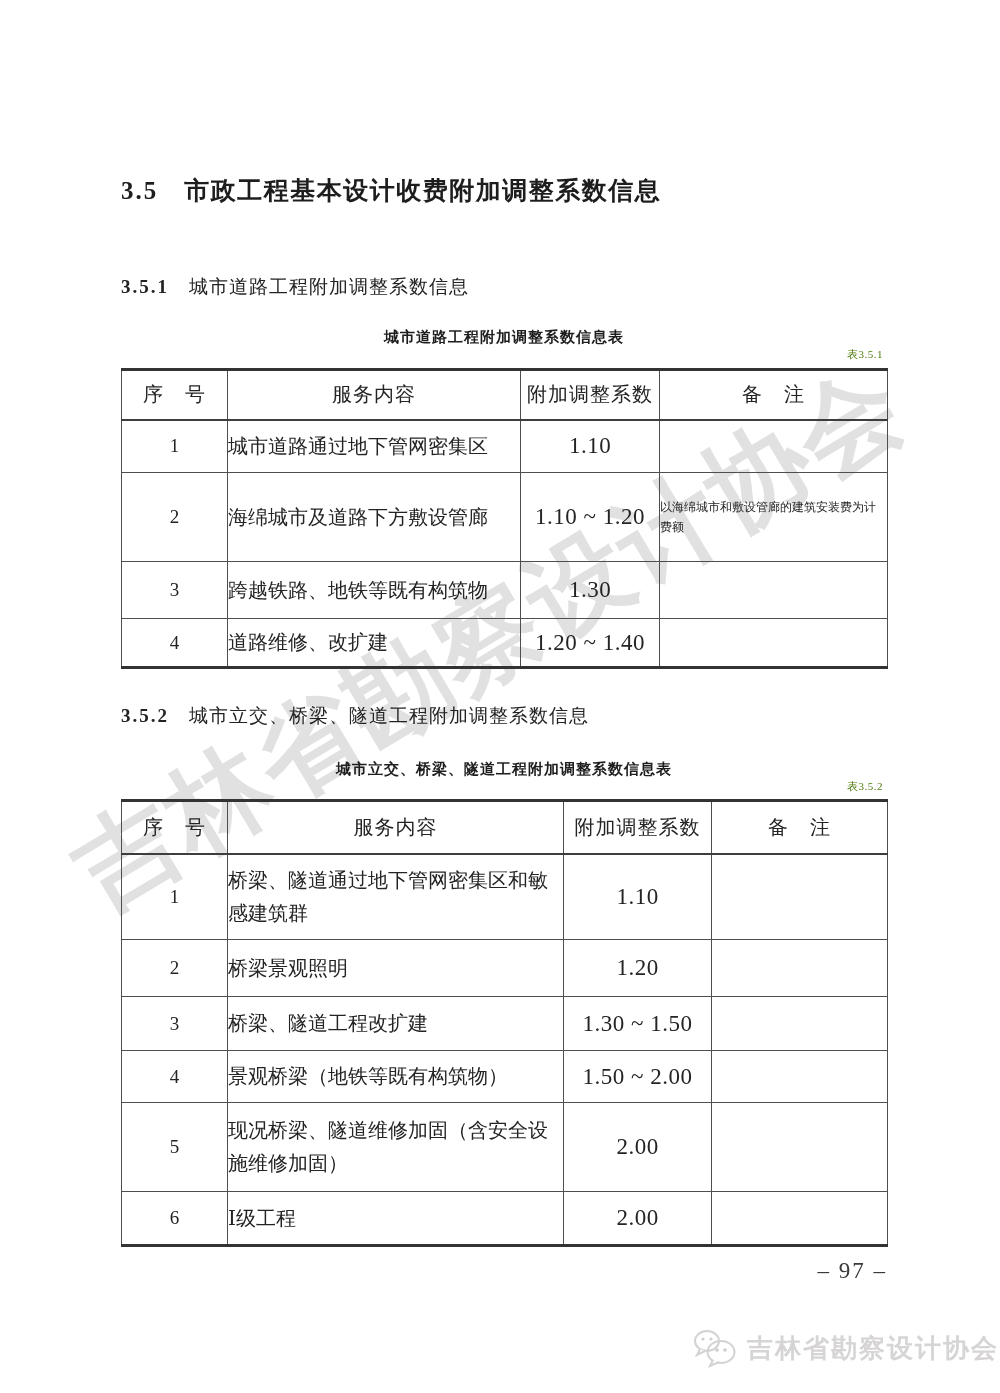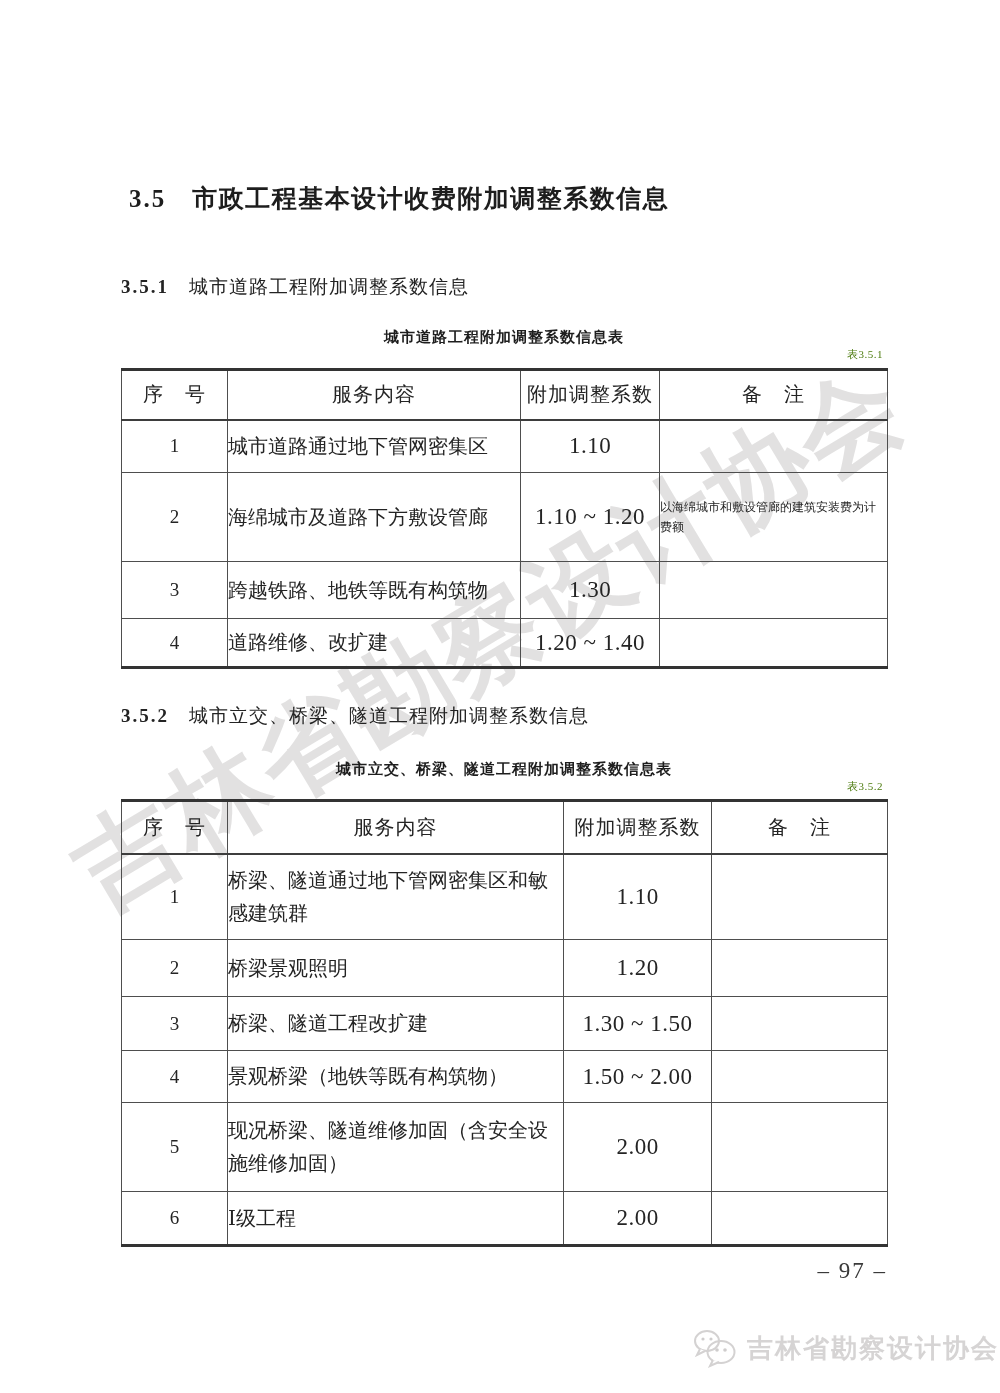--- a/index.html
+++ b/index.html
@@ -14,21 +14,21 @@
     position:absolute; left:92px; top:812px; z-index:0;
     transform:rotate(-31deg); transform-origin:0 60%;
     font-family:"DejaVu Sans","Liberation Sans",sans-serif;
     font-weight:700; font-size:102px; letter-spacing:3px;
     color:rgba(150,146,149,0.28); white-space:nowrap;
     pointer-events:none;
   }
   .layer { position:absolute; left:0; top:0; width:1000px; height:1393px; z-index:1; }
 
   .sec-heading {
-    position:absolute; left:121px; top:174px; margin:8px;
+    position:absolute; left:121px; top:174px; margin:0;
     font-size:25px; font-weight:bold; letter-spacing:1.5px; color:#1d1d1d;
   }
   .sec-heading .num { margin-right:26px; letter-spacing:2px; }
   .sub-heading {
     position:absolute; left:121px; margin:0;
     font-size:19px; font-weight:normal; letter-spacing:1px; color:#232323;
   }
   .sub-heading .num { font-weight:bold; margin-right:20px; letter-spacing:2px; }
   #sub1 { top:274px; }
   #sub2 { top:703px; }

